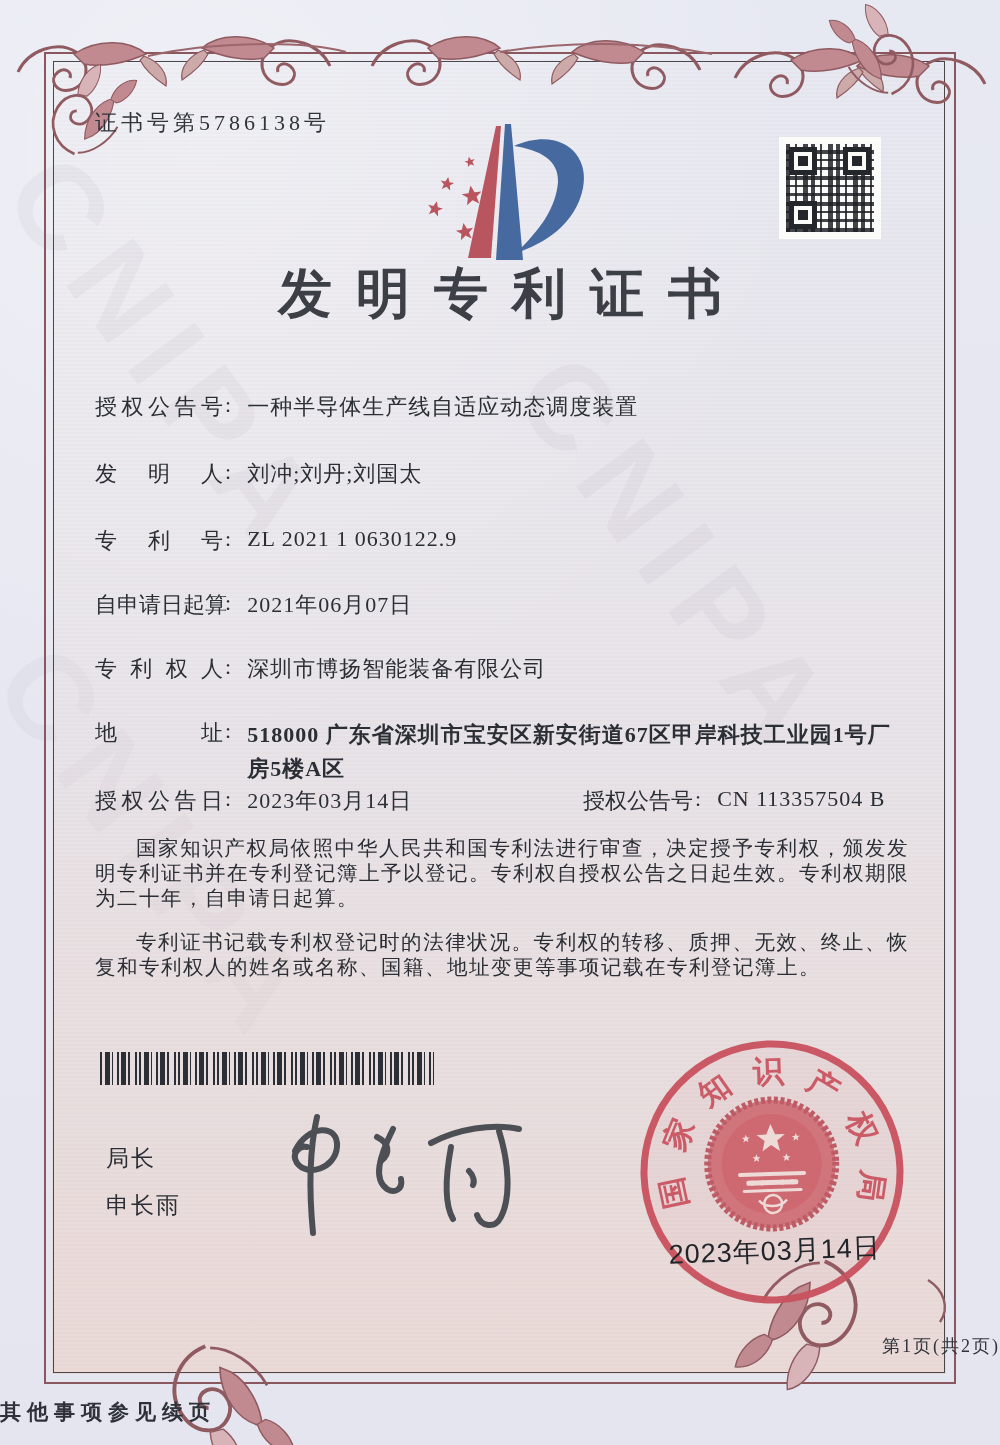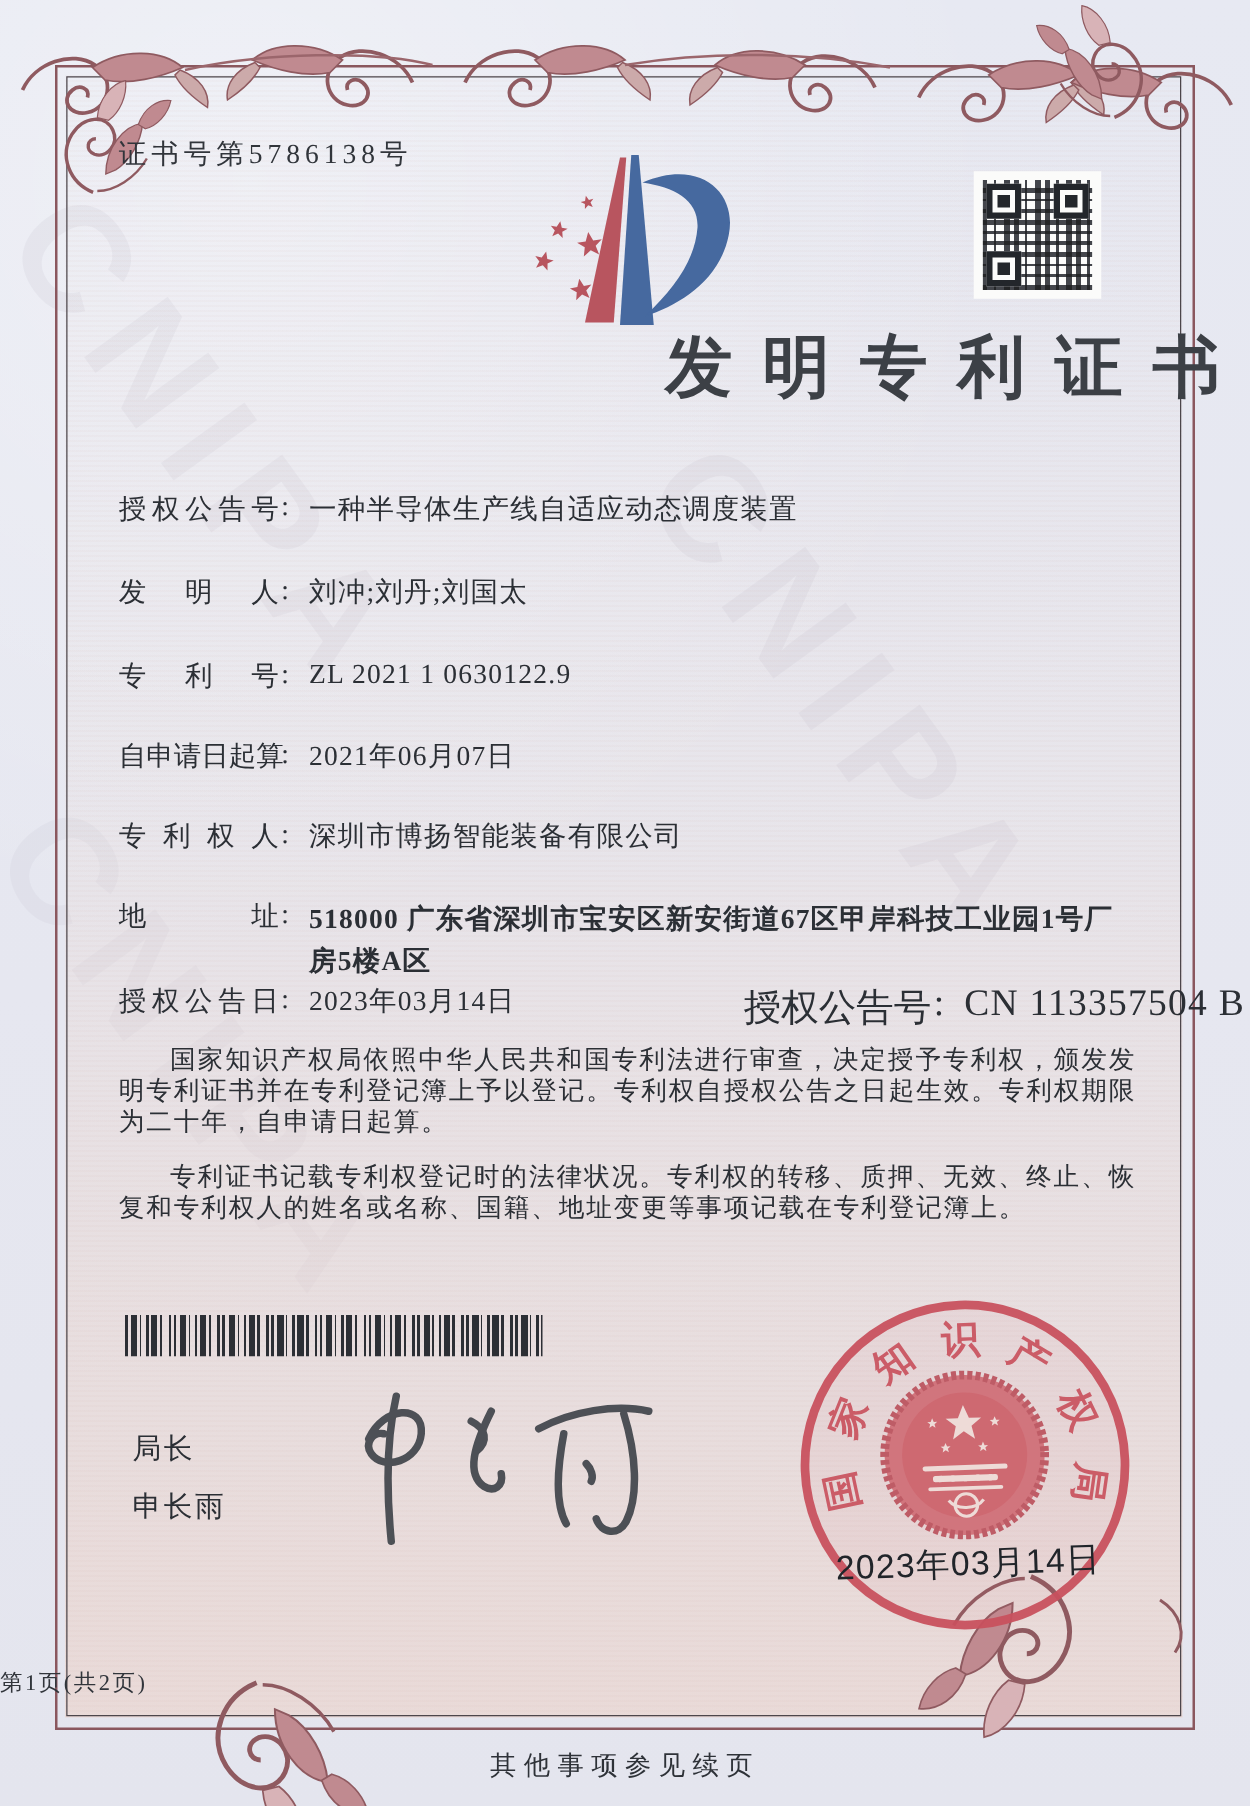--- a/index.html
+++ b/index.html
@@ -38,30 +38,30 @@
     background:
       repeating-linear-gradient(90deg,#2a2d33 0 4px,transparent 4px 9px,#2a2d33 9px 11px,transparent 11px 17px,#2a2d33 17px 22px,transparent 22px 25px),
       repeating-linear-gradient(0deg,#2a2d33 0 4px,transparent 4px 10px,#2a2d33 10px 13px,transparent 13px 19px,#2a2d33 19px 21px,transparent 21px 26px);
     background-blend-mode:multiply;
     -webkit-mask:linear-gradient(#000 0 0);
   }
   .finder{position:absolute;width:18px;height:18px;border:5px solid #23262b;background:#fbfbfa;}
   .finder::after{content:"";position:absolute;left:4px;top:4px;width:10px;height:10px;background:#23262b;}
   .finder.tl{left:6px;top:6px;} .finder.tr{right:6px;top:6px;} .finder.bl{left:6px;bottom:6px;}
 
-  .title{position:absolute;left:0;right:0;top:258px;text-align:right;
+  .title{position:absolute;left:0;right:0;top:258px;text-align:center;
     font-size:54px;font-weight:700;color:#3c4046;letter-spacing:24px;text-indent:24px;}
 
   .field-row{position:absolute;left:95px;font-size:22px;white-space:nowrap;color:#2b2f35;}
   .flabel{display:inline-block;width:128px;text-align:justify;text-align-last:justify;vertical-align:top;}
   .colon{display:inline-block;margin:0 16px 0 2px;}
   .fvalue{display:inline-block;vertical-align:top;letter-spacing:1px;}
   .fvalue.wrap{white-space:normal;width:648px;line-height:34px;font-weight:bold;}
 
-  .grant-right{position:absolute;left:488px;top:0;font-size:30px;white-space:nowrap;margin-left:12px;}
+  .grant-right{position:absolute;left:488px;top:0;font-size:22px;white-space:nowrap;}
 
   .para{position:absolute;left:95px;width:814px;font-size:20.5px;line-height:25px;
     text-align:justify;text-indent:2em;letter-spacing:1.5px;color:#2b2f35;}
 
   .barcode{position:absolute;left:100px;top:1052px;width:334px;height:33px;
     background:
       repeating-linear-gradient(90deg,
         #2c2f35 0 2px, transparent 2px 5px,
         #2c2f35 5px 10px, transparent 10px 12px,
         #2c2f35 12px 13px, transparent 13px 17px,
@@ -78,22 +78,22 @@
     font-family:"Liberation Sans","DejaVu Sans",sans-serif;color:#2b2f35;}
   .signature-svg{position:absolute;left:255px;top:1095px;width:280px;height:160px;}
 
   .seal{position:absolute;left:638px;top:1038px;width:268px;height:268px;transform:rotate(-2deg);}
   .seal-ring{position:absolute;inset:0;}
   .seal-char{position:absolute;left:50%;top:50%;font-size:31px;font-weight:700;color:#c9525e;
     font-family:"Liberation Sans","DejaVu Sans",sans-serif;opacity:.92;}
   .seal-date{position:absolute;left:0;right:0;top:195px;text-align:center;font-size:27px;
     color:#21252a;letter-spacing:1px;font-family:"Liberation Sans","DejaVu Sans",sans-serif;}
 
-  .page-num{position:absolute;left:0;right:0;top:1334px;text-align:left;font-size:18px;color:#31353b;letter-spacing:2px;}
-  .continuation{position:absolute;left:0;right:0;top:1398px;text-align:center;font-size:21px;color:#2e3238;letter-spacing:6px;}
+  .page-num{position:absolute;left:0;right:0;top:1334px;text-align:right;font-size:18px;color:#31353b;letter-spacing:2px;}
+  .continuation{position:absolute;left:0;right:0;top:1398px;text-align:left;font-size:21px;color:#2e3238;letter-spacing:6px;font-weight:bold;}
 
   .watermark{position:absolute;font-size:120px;font-weight:700;color:#5b5470;opacity:.05;
     font-family:"Liberation Sans","DejaVu Sans",sans-serif;letter-spacing:18px;pointer-events:none;}
   .wm1{left:90px;top:130px;transform:rotate(54deg);transform-origin:left top;}
   .wm2{left:600px;top:330px;transform:rotate(54deg);transform-origin:left top;}
   .wm3{left:80px;top:620px;transform:rotate(54deg);transform-origin:left top;opacity:.04;}
 </style>
 </head>
 <body>
 

